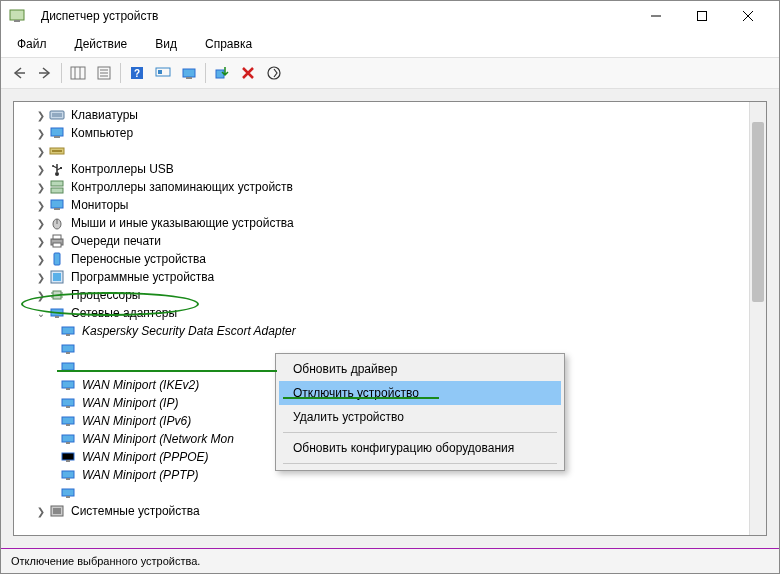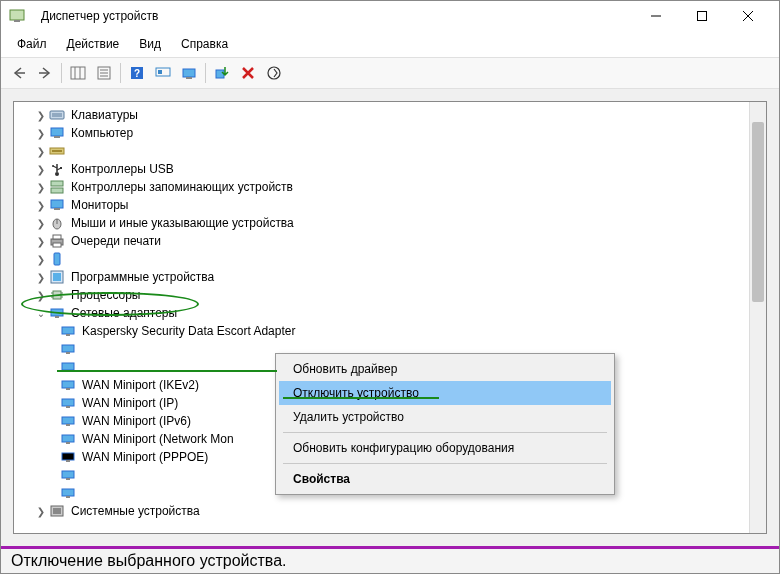--- a/index.html
+++ b/index.html
@@ -2,38 +2,38 @@
 <html><head>
 <meta charset="utf-8">
 <style>
 * { box-sizing: border-box; margin: 0; padding: 0; }
 body { font-family: "Segoe UI", Tahoma, sans-serif; font-size: 12px; background: #fff; width: 780px; height: 574px; overflow: hidden; display: flex; flex-direction: column; border: 1px solid #888; position: relative; }
 .titlebar { display: flex; align-items: center; height: 30px; padding: 0 8px; background: #fff; }
 .titlebar-icon { width: 16px; height: 16px; margin-right: 6px; }
 .titlebar-title { flex: 1; font-size: 12px; margin-left: 10px; }
 .win-btns { display: flex; }
 .win-btn { width: 46px; height: 30px; display: flex; align-items: center; justify-content: center; font-size: 14px; }
-.menubar { display: flex; padding: 2px 8px; gap: 4px; border-bottom: 1px solid #e0e0e0; }
+.menubar { display: flex; padding: 2px 8px; gap: 12px; border-bottom: 1px solid #e0e0e0; }
 .menubar-item { padding: 4px 8px; }
 .toolbar { display: flex; align-items: center; padding: 3px 6px; gap: 2px; border-bottom: 1px solid #e0e0e0; background: #f8f8f8; }
 .toolbar-btn { width: 24px; height: 24px; display: flex; align-items: center; justify-content: center; border: 1px solid transparent; }
 .toolbar-sep { width: 1px; height: 20px; background: #ccc; margin: 0 2px; }
 .tree-wrap { flex: 1; display: flex; border: 12px solid #f0f0f0; border-bottom-width: 0; overflow: hidden; position: relative; }
 .tree-inner { flex: 1; background: #fff; border: 1px solid #888; overflow: auto; padding: 4px 2px; position: relative; }
 .tree-node { display: flex; align-items: center; height: 18px; padding-left: 0; font-size: 12px; white-space: nowrap; position: relative; }
 .tn-toggle { width: 14px; height: 14px; display: inline-flex; align-items: center; justify-content: center; color: #666; font-size: 10px; margin-right: 1px; }
 .tn-icon { width: 16px; height: 16px; margin-right: 4px; display: inline-flex; align-items: center; justify-content: center; }
 .tn-label { padding: 1px 2px; }
 .lvl1 { padding-left: 18px; }
-.lvl2 { padding-left: 44px; }
+.lvl2 { padding-left: 44px; font-style: italic; }
 .scrollbar { position: absolute; right: 0; top: 0; bottom: 0; width: 17px; background: #f0f0f0; border-left: 1px solid #dcdcdc; }
 .scroll-thumb { position: absolute; left: 2px; right: 2px; top: 20px; height: 180px; background: #c0c0c0; border-radius: 2px; }
 .status-sep { height: 12px; background: #f0f0f0; border-top: 1px solid #f0f0f0; }
-.statusbar { height: 24px; padding: 12px 10px; border-top: 3px solid #a21caf; background: #f4f4f4; font-size: 16px; display: flex; align-items: center; }
-.context-menu { position: absolute; background: #f0f0f0; border: 1px solid #999; box-shadow: 3px 3px 6px rgba(0,0,0,.25); padding: 3px; font-size: 12px; z-index: 50; width: 340px; }
+.statusbar { height: 24px; padding: 12px 10px; border-top: 1px solid #a21caf; background: #f4f4f4; font-size: 11px; display: flex; align-items: center; }
+.context-menu { position: absolute; background: #f0f0f0; border: 1px solid #999; box-shadow: 3px 3px 6px rgba(0,0,0,.25); padding: 3px; font-size: 12px; z-index: 50; width: 290px; }
 .ctx-item { padding: 5px 14px; }
 .ctx-item.highlight { background: #90c8f6; }
 .ctx-item.bold { font-weight: bold; }
 .ctx-sep { height: 1px; background: #c8c8c8; margin: 3px 4px; }
 
 
 .anno-circle { position: absolute; border: 2px solid #1a8a1a; border-radius: 50%; pointer-events: none; z-index: 20; }
 .anno-underline { position: absolute; height: 0; border-top: 2px solid #1a8a1a; pointer-events: none; z-index: 60; }
 </style>
 </head>
@@ -237,20 +237,21 @@
       <span class="tn-label">Очереди печати</span>
     </div>
 
     <div class="tree-node lvl1">
       <span class="tn-toggle">❯</span>
       <span class="tn-icon">
           <svg viewBox="0 0 16 16">
             <rect x="5" y="2" width="6" height="12" rx="1" fill="#5ab0e8" stroke="#2a6cd0"></rect>
           </svg>
         </span>
+      <span class="tn-label">Переносные устройства</span>
     </div>
 
     <div class="tree-node lvl1">
       <span class="tn-toggle">❯</span>
       <span class="tn-icon">
           <svg viewBox="0 0 16 16">
             <rect x="2" y="2" width="12" height="12" fill="#d8e8f8" stroke="#5a7a9a"></rect>
             <rect x="4" y="4" width="8" height="8" fill="#5ab0e8"></rect>
           </svg>
         </span>
@@ -352,20 +353,21 @@
         </span>
       <span class="tn-label">WAN Miniport (PPPOE)</span>
     </div>
     <div class="tree-node lvl2">
       <span class="tn-icon">
           <svg viewBox="0 0 16 16">
             <rect x="2" y="4" width="12" height="7" fill="#5ab0e8" stroke="#2a6cd0"></rect>
             <rect x="6" y="11" width="4" height="2" fill="#888"></rect>
           </svg>
         </span>
+      <span class="tn-label">WAN Miniport (PPTP)</span>
     </div>
     <div class="tree-node lvl2">
       <span class="tn-icon">
           <svg viewBox="0 0 16 16">
             <rect x="2" y="4" width="12" height="7" fill="#5ab0e8" stroke="#2a6cd0"></rect>
             <rect x="6" y="11" width="4" height="2" fill="#888"></rect>
           </svg>
         </span>
     </div>
 
@@ -395,15 +397,14 @@
   <span>Отключение выбранного устройства.</span>
 </div>
 
 <div class="context-menu" style="left:274px; top:352px;">
   <div class="ctx-item">Обновить драйвер</div>
   <div class="ctx-item highlight">Отключить устройство</div>
   <div class="ctx-item">Удалить устройство</div>
   <div class="ctx-sep"></div>
   <div class="ctx-item">Обновить конфигурацию оборудования</div>
   <div class="ctx-sep"></div>
-  <div class="ctx-item bold">Свойства</div>
 </div>
 <div class="anno-underline" style="left:282px; top:396px; width:156px;"></div>
 
 </body></html>

